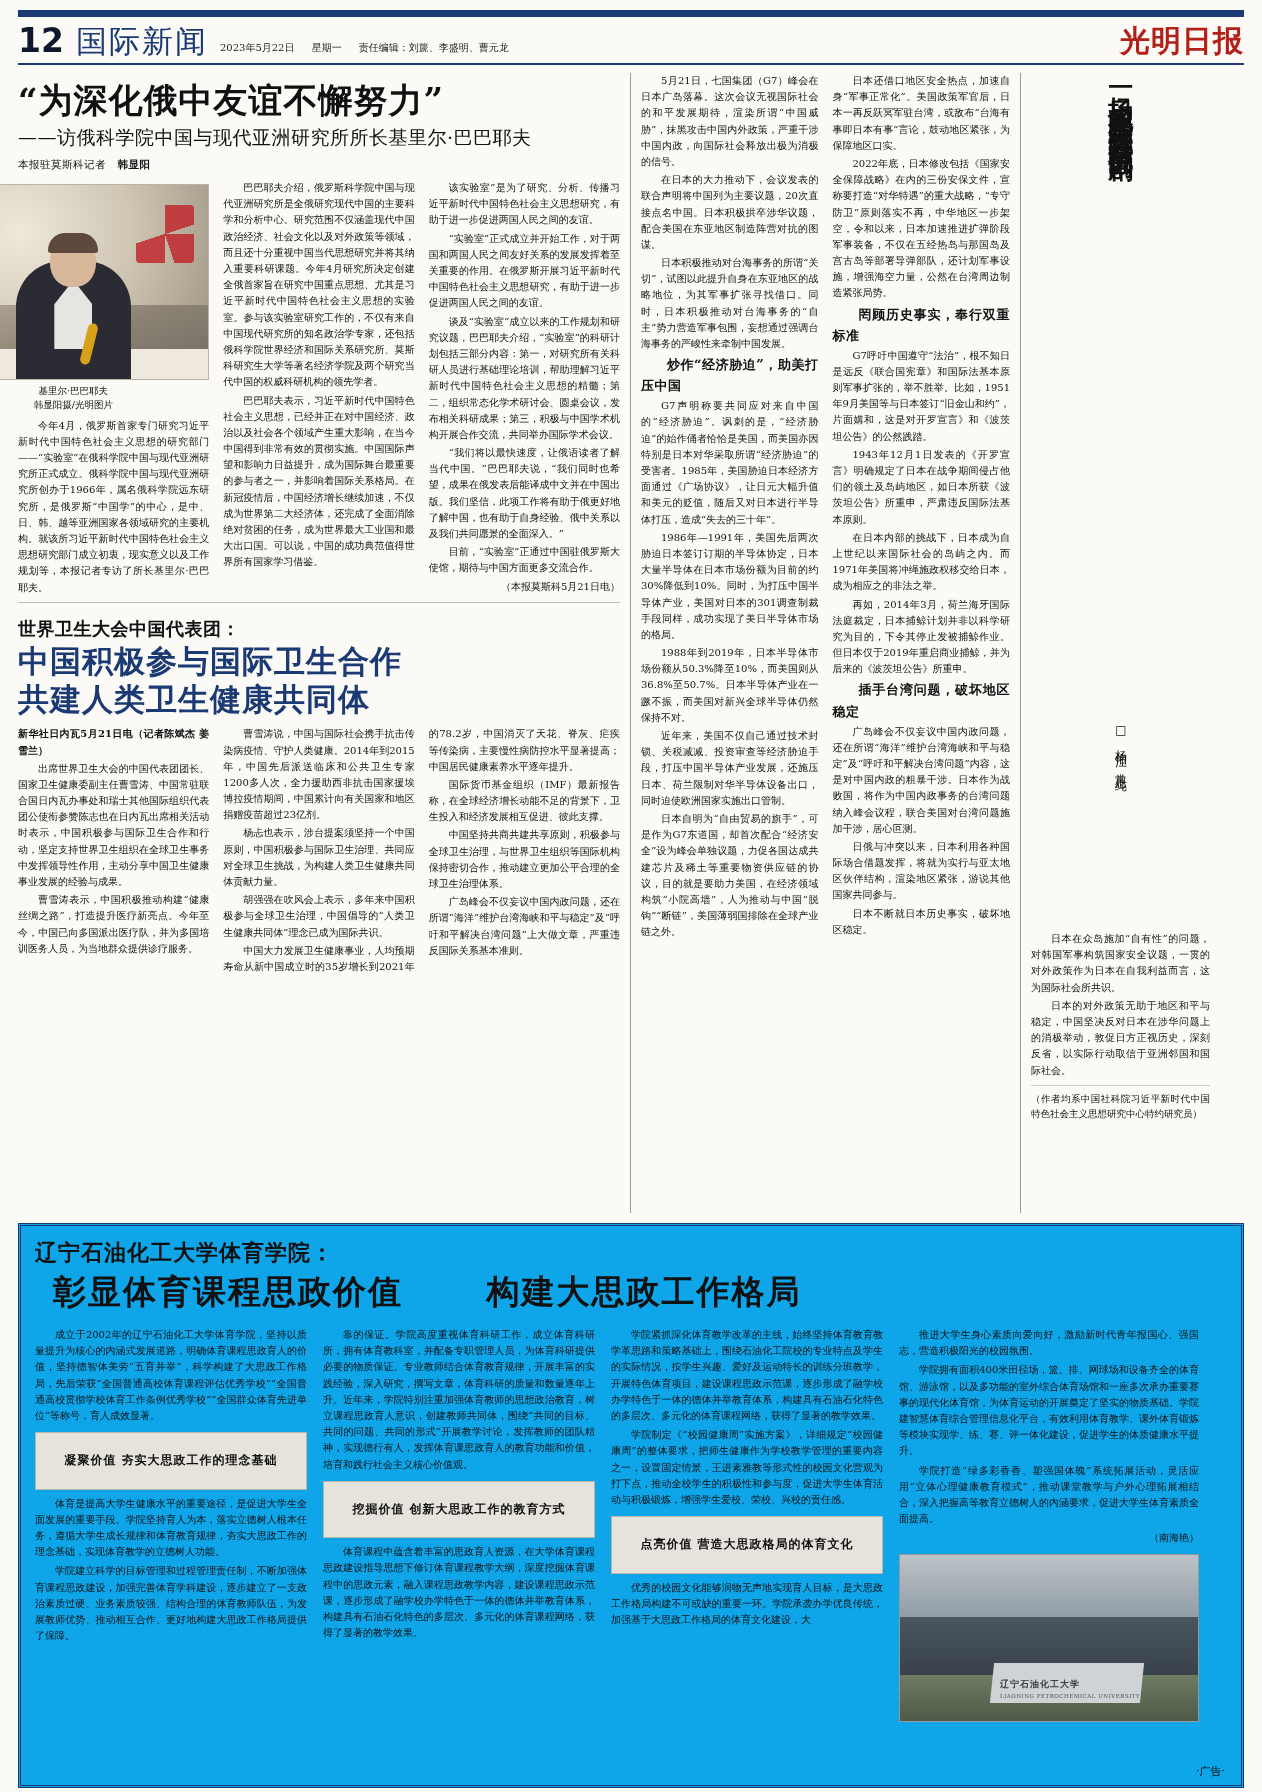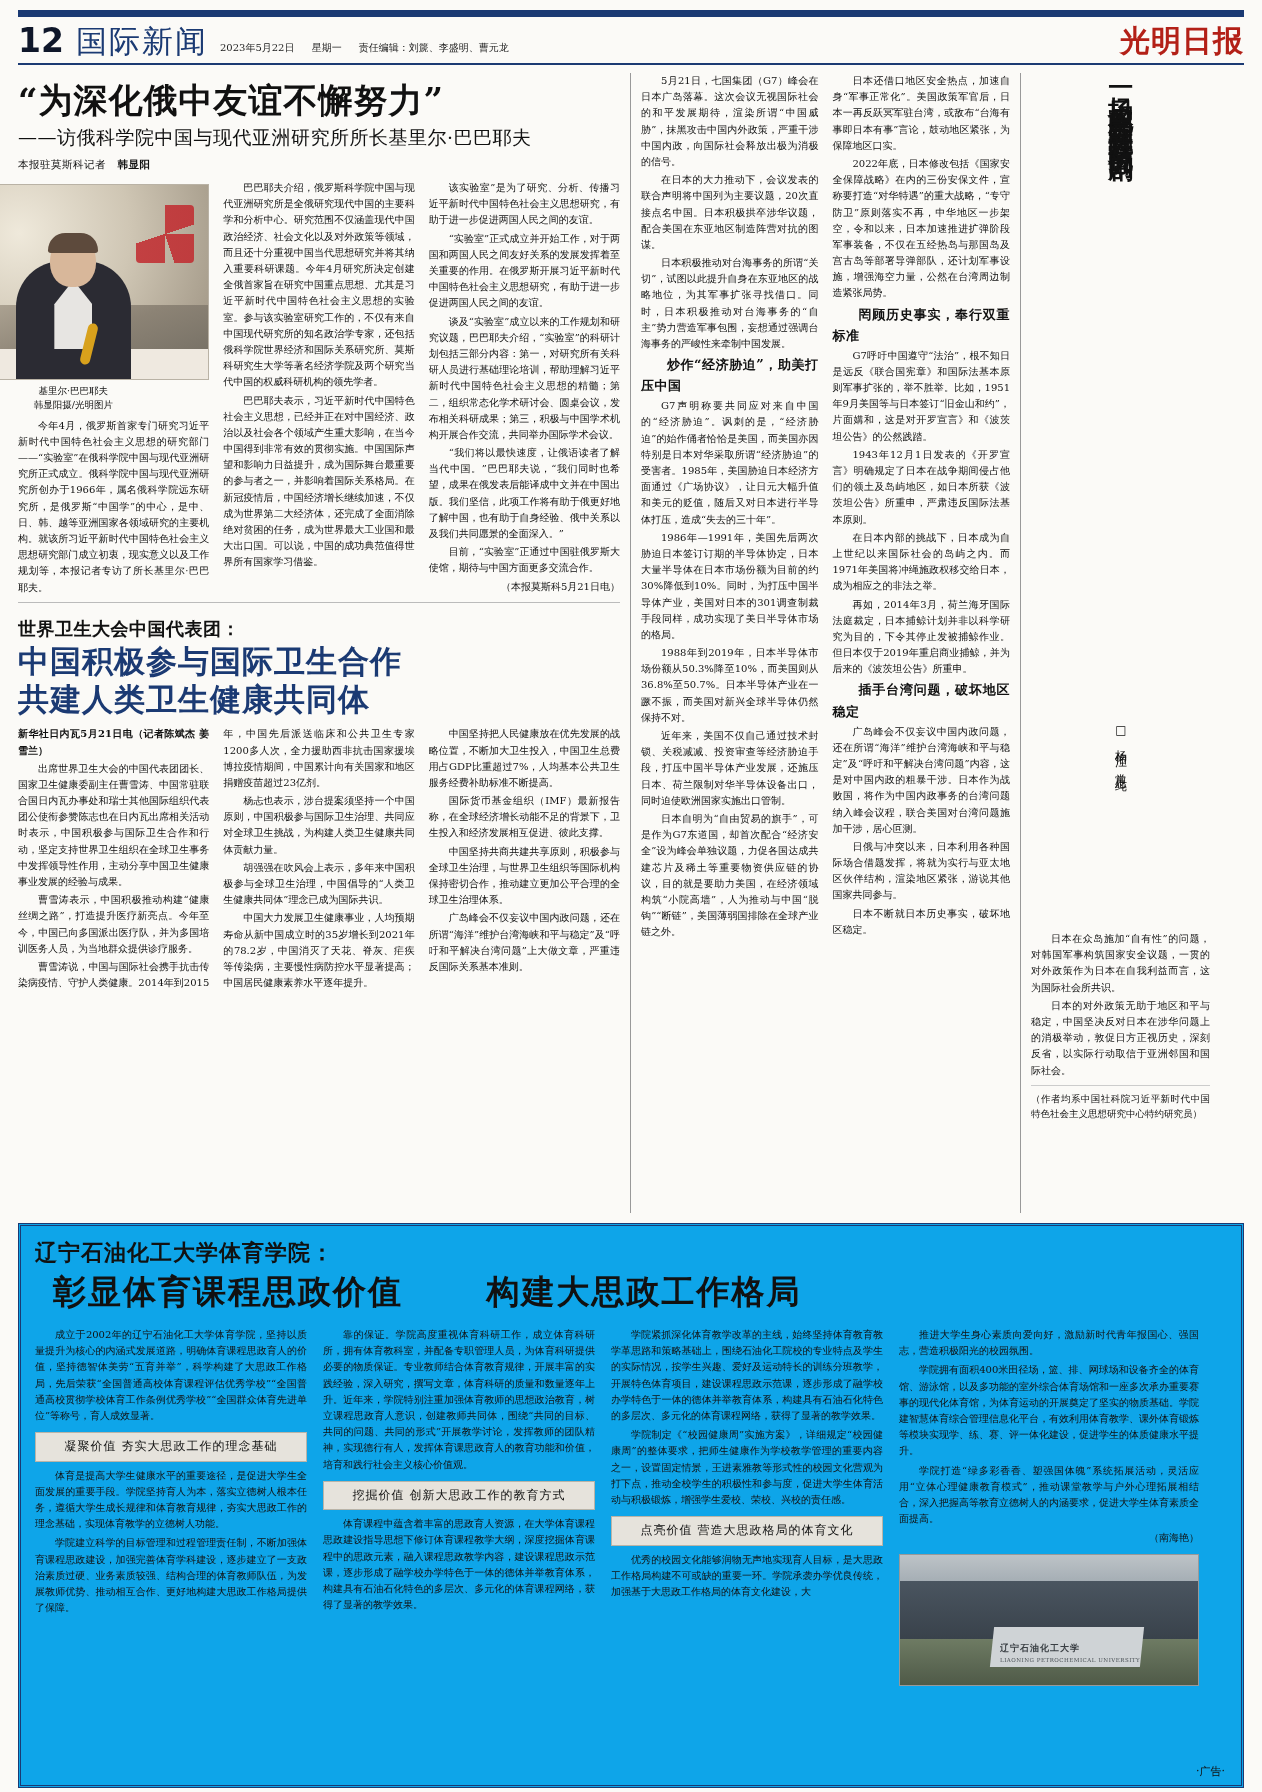--- a/index.html
+++ b/index.html
@@ -265,28 +265,28 @@
     line-height: 1.62;
     text-align: justify;
   }
   .ad-col { width: 272px; }
   .ad-col p { margin: 0 0 3px 0; text-indent: 2em; }
   .ad-col.wide { width: 300px; }
   .ad-sub {
     background: #e6e3dc;
     border: 1px solid #b9b4a8;
     text-align: center;
-    font-weight: normal;
+    font-weight: bold;
     font-size: 12px;
-    padding: 4px 0;
+    padding: 18px 0;
     margin: 8px 0 6px 0;
     letter-spacing: 1px;
   }
   .ad-photo {
-    width: 300px; height: 132px;
+    width: 300px; height: 168px;
     margin-top: 8px;
     background: linear-gradient(180deg,#bdc3c7 0%,#8e9aa3 40%,#5f6a72 100%);
     position: relative; overflow: hidden;
     border: 1px solid #999;
   }
   .ad-photo .bldg {
     position: absolute; left: 0; bottom: 46px; width: 100%; height: 58px;
     background: linear-gradient(180deg,#4a5560,#39424b);
   }
   .ad-photo .lawn {
@@ -375,21 +375,20 @@
         <div>共建人类卫生健康共同体</div>
       </div>
       <div class="cols3">
         <p class="dateline"><b>新华社日内瓦5月21日电（记者陈斌杰  姜雪兰）</b></p>
         <p>出席世界卫生大会的中国代表团团长、国家卫生健康委副主任曹雪涛、中国常驻联合国日内瓦办事处和瑞士其他国际组织代表团公使衔参赞陈志也在日内瓦出席相关活动时表示，中国积极参与国际卫生合作和行动，坚定支持世界卫生组织在全球卫生事务中发挥领导性作用，主动分享中国卫生健康事业发展的经验与成果。</p>
         <p>曹雪涛表示，中国积极推动构建“健康丝绸之路”，打造提升医疗新亮点。今年至今，中国已向多国派出医疗队，并为多国培训医务人员，为当地群众提供诊疗服务。</p>
         <p>曹雪涛说，中国与国际社会携手抗击传染病疫情、守护人类健康。2014年到2015年，中国先后派送临床和公共卫生专家1200多人次，全力援助西非抗击国家援埃博拉疫情期间，中国累计向有关国家和地区捐赠疫苗超过23亿剂。</p>
         <p>杨忐也表示，涉台提案须坚持一个中国原则，中国积极参与国际卫生治理、共同应对全球卫生挑战，为构建人类卫生健康共同体贡献力量。</p>
         <p>胡强强在吹风会上表示，多年来中国积极参与全球卫生治理，中国倡导的“人类卫生健康共同体”理念已成为国际共识。</p>
         <p>中国大力发展卫生健康事业，人均预期寿命从新中国成立时的35岁增长到2021年的78.2岁，中国消灭了天花、脊灰、疟疾等传染病，主要慢性病防控水平显著提高；中国居民健康素养水平逐年提升。</p>
-        <p>中国坚持把人民健康放在优先发展的战略位置，不断加大卫生投入，中国卫生总费用占GDP比重超过7%，人均基本公共卫生服务经费补助标准不断提高。</p>
         <p>国际货币基金组织（IMF）最新报告称，在全球经济增长动能不足的背景下，卫生投入和经济发展相互促进、彼此支撑。</p>
         <p>中国坚持共商共建共享原则，积极参与全球卫生治理，与世界卫生组织等国际机构保持密切合作，推动建立更加公平合理的全球卫生治理体系。</p>
         <p>广岛峰会不仅妄议中国内政问题，还在所谓“海洋”维护台湾海峡和平与稳定”及“呼吁和平解决台湾问题”上大做文章，严重违反国际关系基本准则。</p>
       </div>
     </div>
 
     <div class="mid-block">
       <div class="cols2">
         <p>5月21日，七国集团（G7）峰会在日本广岛落幕。这次会议无视国际社会的和平发展期待，渲染所谓“中国威胁”，抹黑攻击中国内外政策，严重干涉中国内政，向国际社会释放出极为消极的信号。</p>
         <p>在日本的大力推动下，会议发表的联合声明将中国列为主要议题，20次直接点名中国。日本积极拱卒涉华议题，配合美国在东亚地区制造阵营对抗的图谋。</p>

